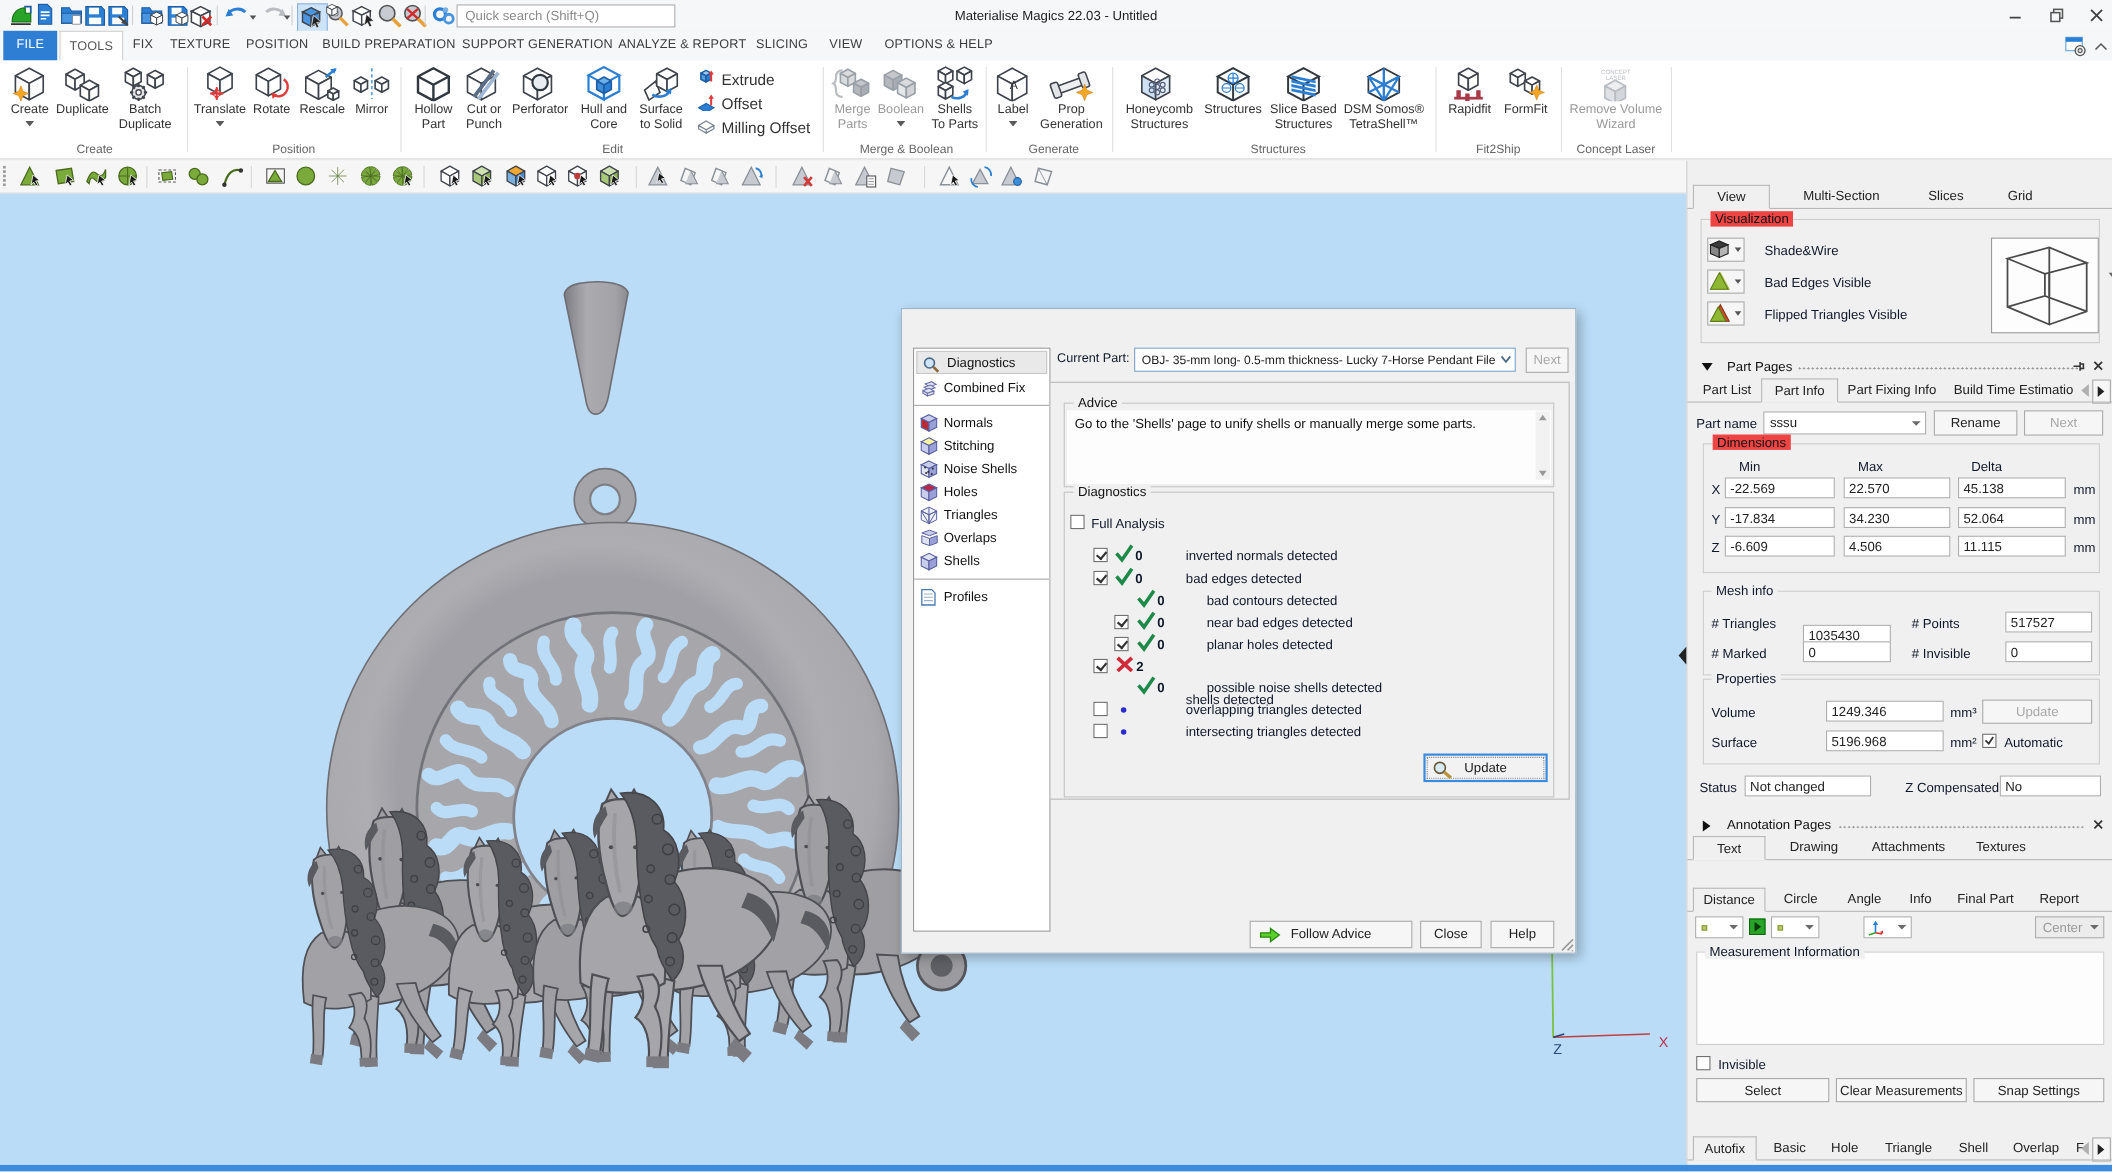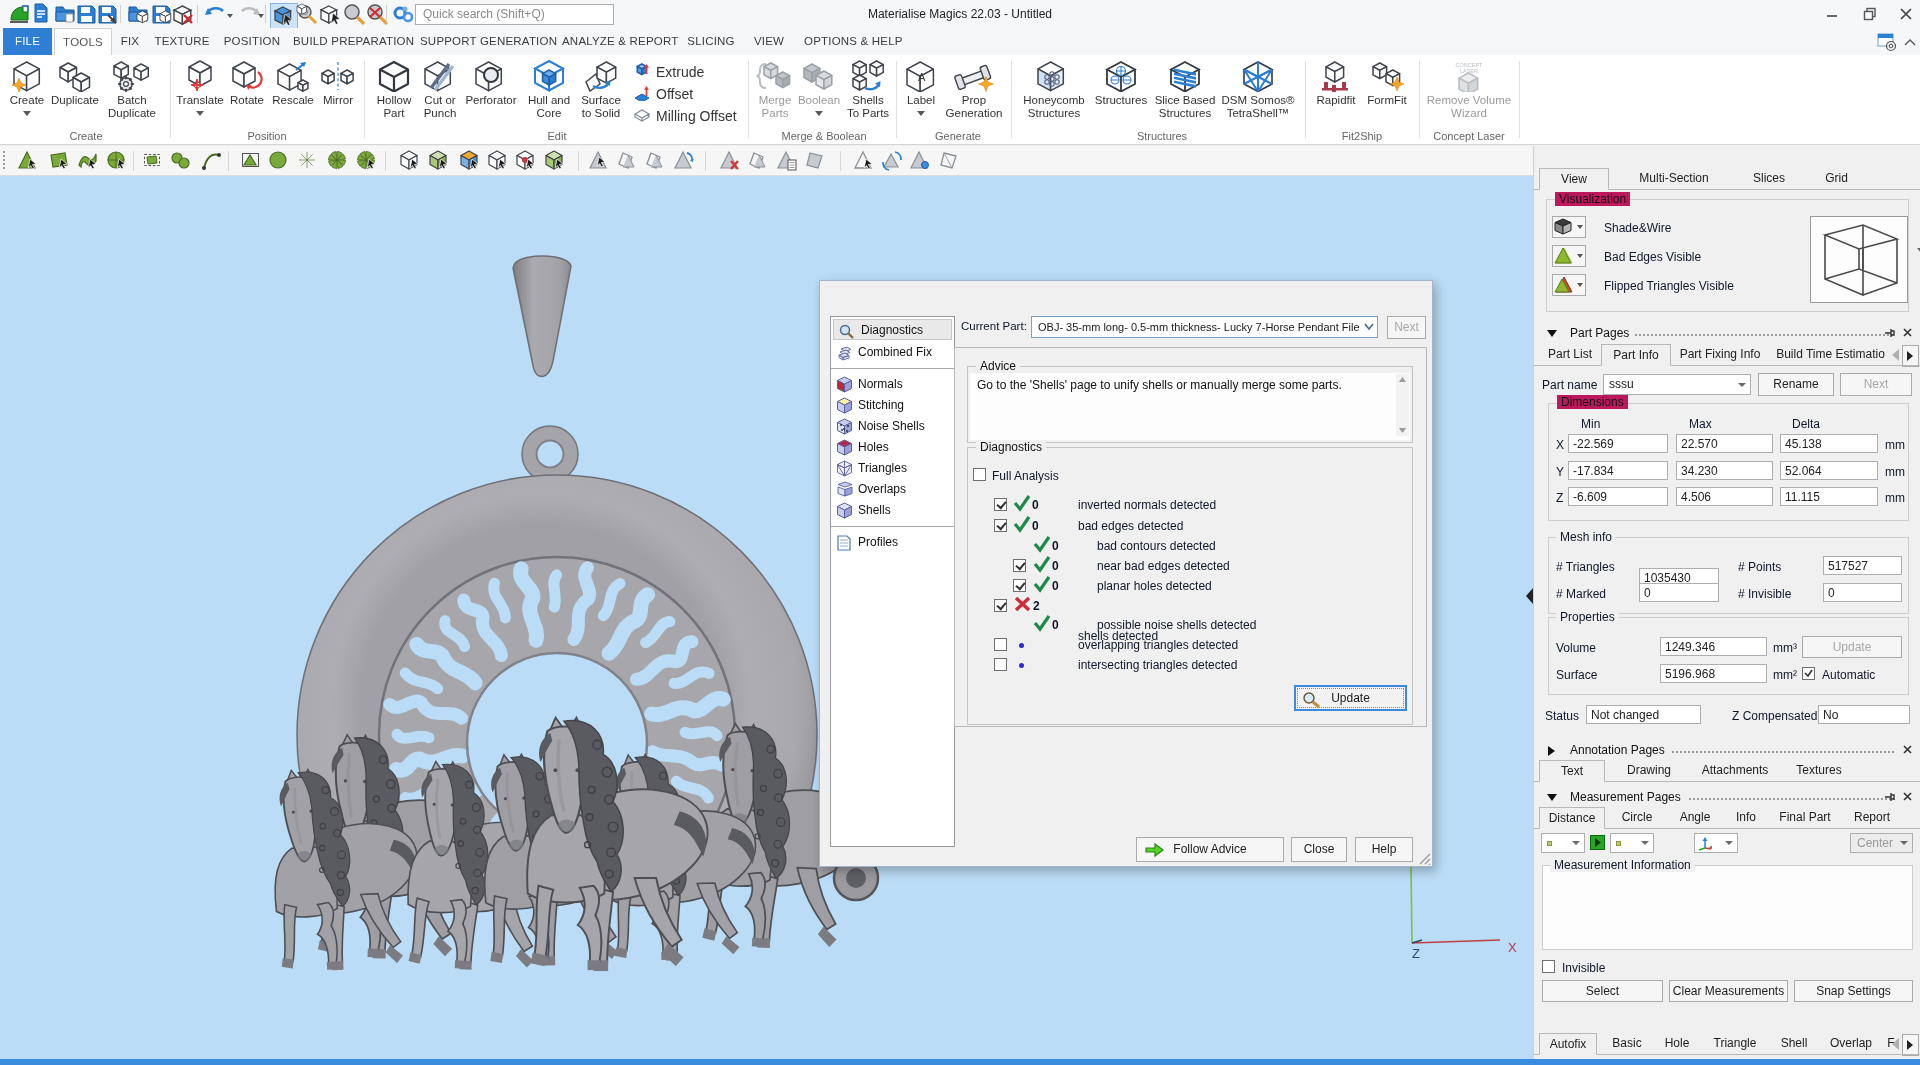--- a/index.html
+++ b/index.html
@@ -40,21 +40,21 @@
 .phead .ptitle { position:absolute; left:36px; top:3px; font-size:12px; color:#111; background:#f0f0f0; padding-right:6px; z-index:2;}
 .phead .dots { position:absolute; left:36px; right:26px; top:10px; height:3px;
   background-image:radial-gradient(circle, #9a9a9a 36%, transparent 40%); background-size:4px 4px; }
 .phead .pin { position:absolute; right:24px; top:3px; width:14px; height:14px; }
 .phead .px { position:absolute; right:6px; top:3px; width:14px; height:14px; }
 .ptabs { position:relative; height:22px; }
 .ptab { position:absolute; top:0; height:22px; line-height:21px; text-align:center; font-size:12px; color:#222; }
 .ptab.active { background:#f0f0f0; border:1px solid #b8b8b8; border-bottom:1px solid #f0f0f0; z-index:2; }
 .ptabline { position:absolute; left:0; right:0; bottom:0; height:1px; background:#b8b8b8; }
 .gbox { position:absolute; border:1px solid #cdcdcd; }
-.gbox > .glabel { position:absolute; left:8px; top:-8px; background:#be185d; padding:0 4px; font-size:12px; color:#111; }
+.gbox > .glabel { position:absolute; left:8px; top:-8px; background:#ef4444; padding:0 4px; font-size:12px; color:#111; }
 .tfield { position:absolute; background:#fff; border:1px solid #aeaeae; font-size:12px; color:#222; padding:2px 4px; line-height:14px; }
 .flabel { position:absolute; font-size:12px; color:#0f172a; }
 .btn { position:absolute; background:#f6f6f6; border:1px solid #aaaaaa; text-align:center; font-size:12px; color:#222; }
 .btn.disabled { color:#a8a8a8; }
 .cb { position:absolute; width:13px; height:13px; background:#fff; border:1px solid #707070; }
 .cb.cbk::after { content:""; position:absolute; left:2px; top:2px; width:7px; height:4px; border-left:2px solid #333; border-bottom:2px solid #333; transform:rotate(-50deg); }
 .chk { position:absolute; }
 .flabel.bold { font-weight:bold; }
 .dd { position:absolute; background:#fff; border:1px solid #aeaeae; font-size:12px; }
 .ddarrow { position:absolute; right:4px; top:50%; margin-top:-2px; width:0; height:0; border-left:4px solid transparent; border-right:4px solid transparent; border-top:4px solid #6a6a6a; }
@@ -1101,33 +1101,20 @@
         </svg>
     </div>
     <div class="ptabs" style="position:absolute; left:0; top:614px; width:387px;">
       <div class="ptab active" style="left:5px; width:66px;">Text</div>
       <div class="ptab" style="left:80px; width:70px;">Drawing</div>
       <div class="ptab" style="left:155px; width:92px;">Attachments</div>
       <div class="ptab" style="left:250px; width:70px;">Textures</div>
       <div class="ptabline"></div>
     </div>
 
-    <div class="phead" style="position:absolute; left:0; top:641px; width:387px;">
-      <svg class="arrow" width="12" height="10">
-          <path d="M1 2 h10 l-5 7 Z" fill="#111"></path>
-        </svg>
-      <div class="ptitle">Measurement Pages</div>
-      <div class="dots" style="left:150px;"></div>
-      <svg class="pin" width="14" height="14">
-          <path d="M2 7 h6 M8 3 v8 M8 5 h3 v4 h-3" stroke="#333" stroke-width="1.4" fill="none"></path>
-        </svg>
-      <svg class="px" width="14" height="14">
-          <path d="M3 3 L10 10 M10 3 L3 10" stroke="#333" stroke-width="1.6"></path>
-        </svg>
-    </div>
     <div class="ptabs" style="position:absolute; left:0; top:661px; width:387px;">
       <div class="ptab active" style="left:5px; width:66px;">Distance</div>
       <div class="ptab" style="left:78px; width:50px;">Circle</div>
       <div class="ptab" style="left:136px; width:50px;">Angle</div>
       <div class="ptab" style="left:192px; width:40px;">Info</div>
       <div class="ptab" style="left:236px; width:70px;">Final Part</div>
       <div class="ptab" style="left:310px; width:56px;">Report</div>
       <div class="ptabline"></div>
     </div>
     <div class="dd" style="left:7px; top:687px; width:44px; height:20px;">

